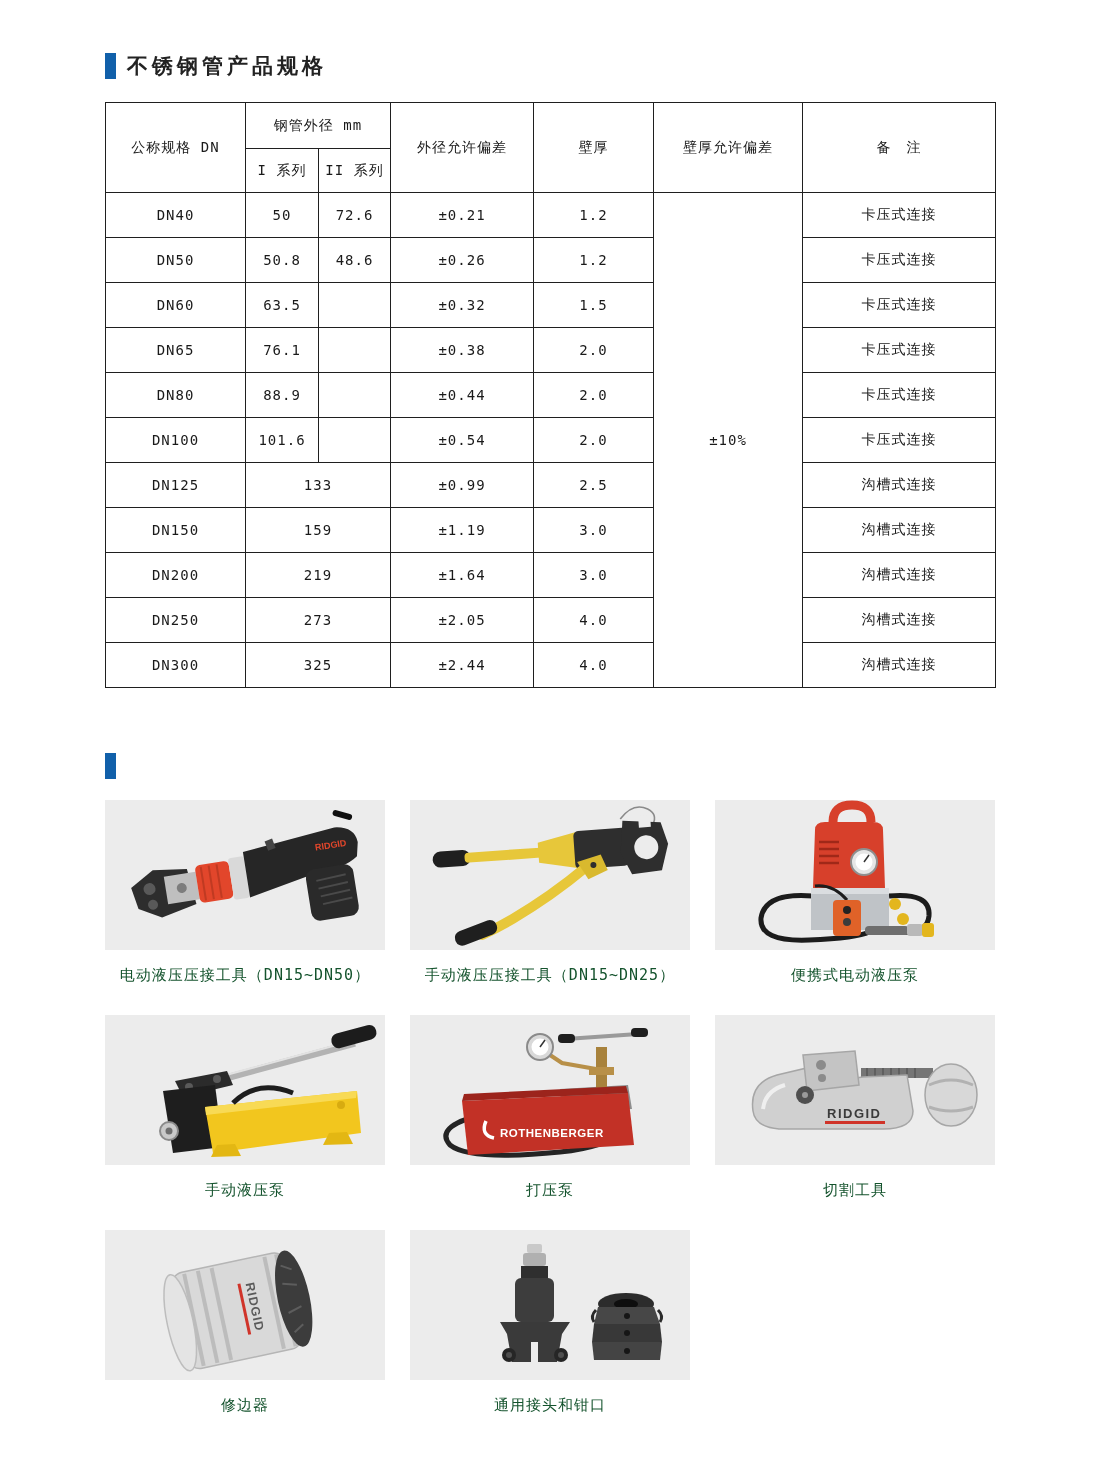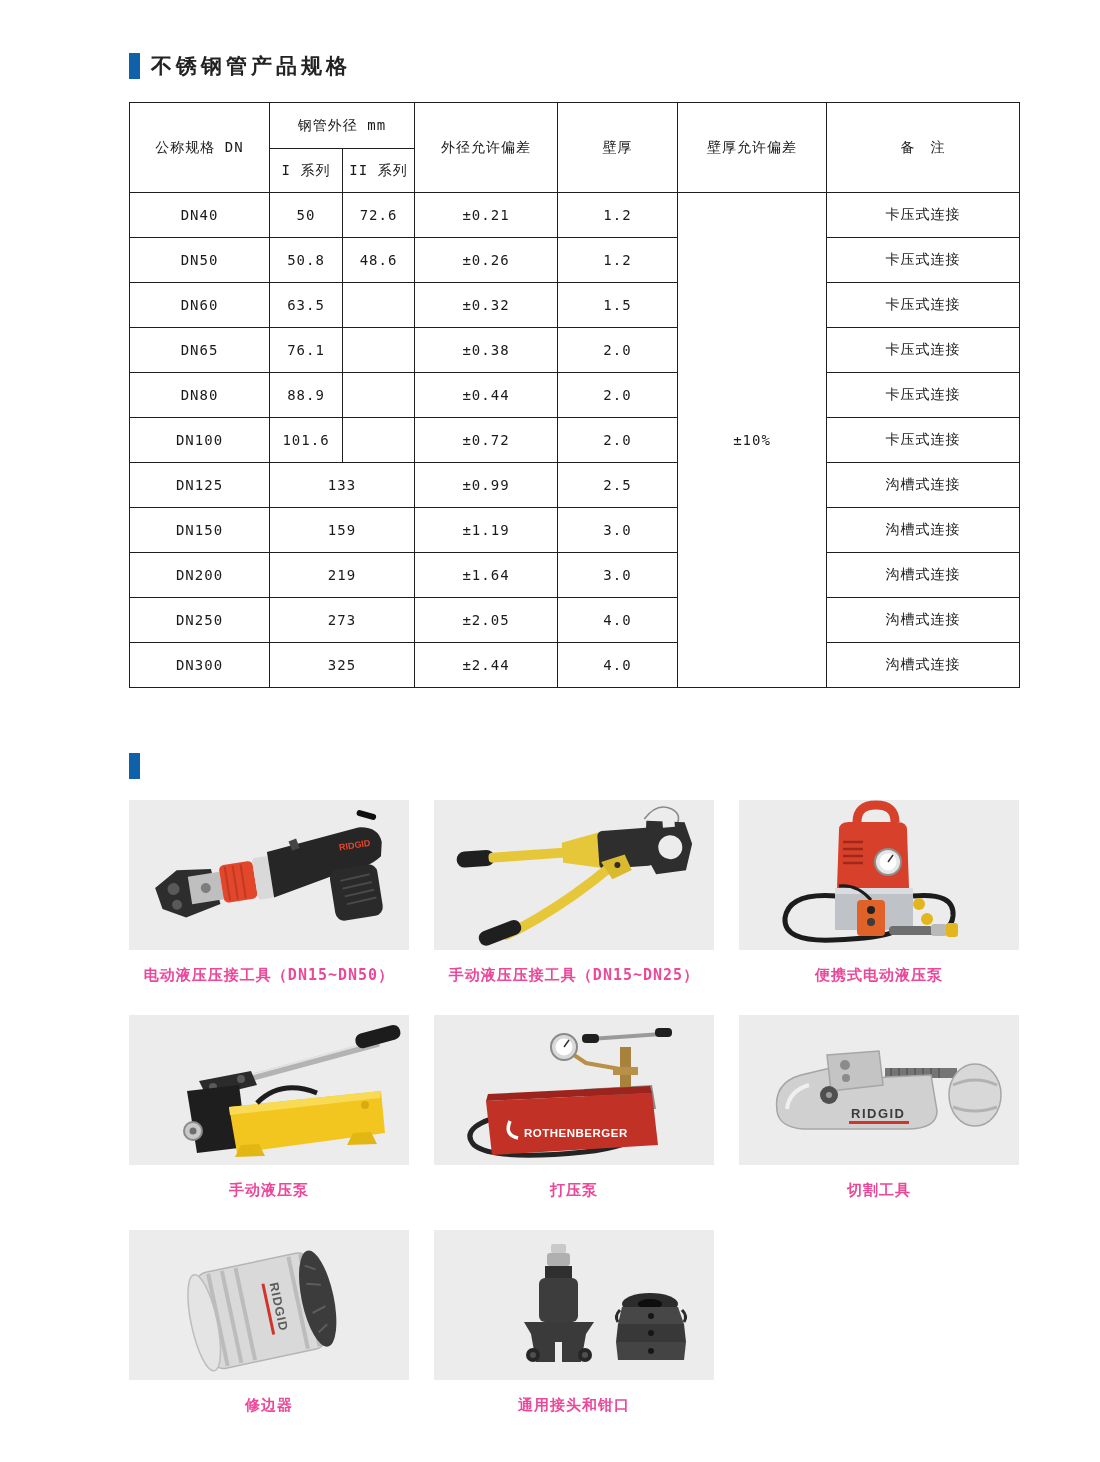--- a/index.html
+++ b/index.html
@@ -1,21 +1,21 @@
 <!DOCTYPE html>
 <html style="--accent: #1160aa; --tile-bg: #ececec;"><head>
 <meta charset="utf-8">
 <style>
   * { margin:0; padding:0; box-sizing:border-box; }
   html,body { background:#ffffff; }
   .page {
     width:1100px; height:1462px; position:relative; background:#fff;
     font-family:"Liberation Sans", sans-serif; color:#1a1a1a; overflow:hidden;
   }
-  .content { padding:52px 105px 0 105px;margin-left:24px; }
+  .content { padding:52px 105px 0 105px; }
 
   .sec-title { display:flex; align-items:center; gap:11px; height:28px; }
   .bullet { width:11px; height:26px; background:var(--accent,#1160aa); flex:0 0 auto; }
   .sec-title h2 { font-size:21px; font-weight:bold; letter-spacing:4px; color:#222; }
 
   table.spec {
     border-collapse:collapse; table-layout:fixed; width:890px; margin-top:22px;
   }
   table.spec th, table.spec td {
     border:1.5px solid #1f1f1f; text-align:center; vertical-align:middle;
@@ -32,23 +32,22 @@
     grid-template-columns:repeat(3,280px); column-gap:25px; row-gap:30px;
   }
   figure.tile { width:280px; }
   .tile .img {
     width:280px; height:150px; background:var(--tile-bg,#ececec);
     display:flex; align-items:center; justify-content:center; overflow:hidden;
   }
   .tile svg { display:block; }
   .tile figcaption {
     margin-top:15px; text-align:center; font-size:15px; line-height:20px;
-    color:#ec4899; letter-spacing:1px;
+    color:#14532d; letter-spacing:1px;
     font-family:"DejaVu Sans Mono","Liberation Sans",sans-serif;
-    font-weight:bold;
   }
   svg text { font-family:"Liberation Sans",sans-serif; }
 </style>
 </head>
 <body>
 
 <div class="page">
   <div class="content">
 
     <section>
@@ -120,21 +119,21 @@
               <td>88.9</td>
               <td></td>
               <td>±0.44</td>
               <td>2.0</td>
               <td>卡压式连接</td>
             </tr>
             <tr>
               <td>DN100</td>
               <td>101.6</td>
               <td></td>
-              <td>±0.72</td>
+              <td>±0.54</td>
               <td>2.0</td>
               <td>卡压式连接</td>
             </tr>
             <tr>
               <td>DN125</td>
               <td colspan="2">133</td>
               <td>±0.99</td>
               <td>2.5</td>
               <td>沟槽式连接</td>
             </tr>

